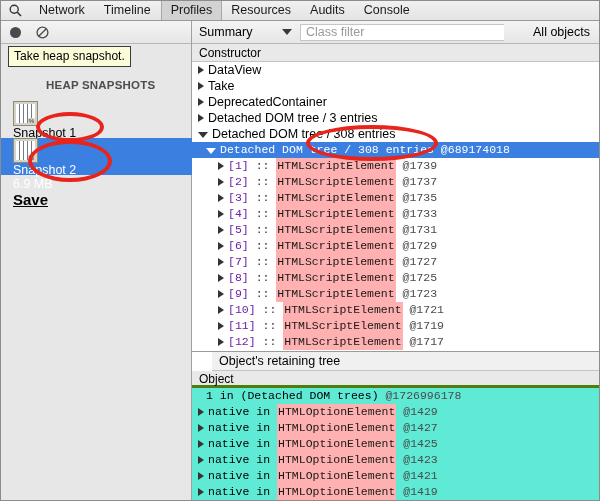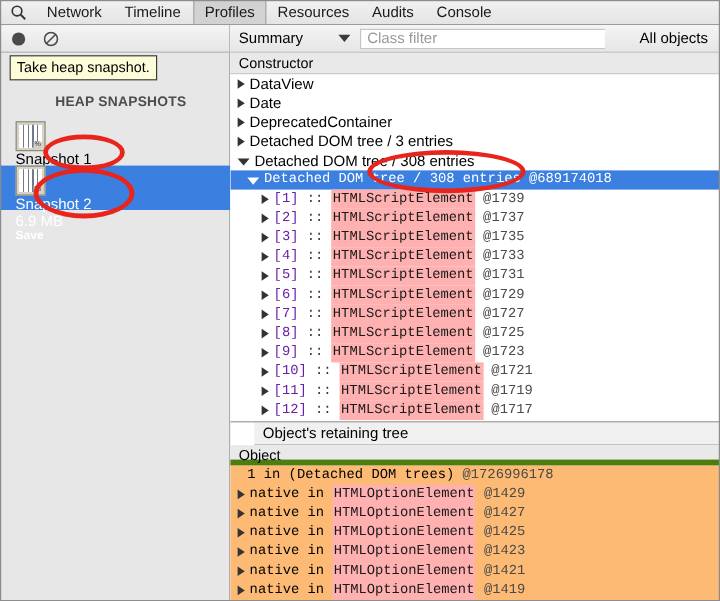--- a/index.html
+++ b/index.html
@@ -162,22 +162,23 @@
     padding: 0 1px;
   }
   .snap-text {
     flex: 1 1 auto;
     min-width: 0;
     line-height: 14px;
   }
   .snap-title { font-size: 12.5px; white-space: nowrap; }
   .snap-size  { font-size: 12.5px; white-space: nowrap; }
   .snap-save {
-    font-size: 10px;
-    color: #ffffff;
+    font-size: 15px;
+    text-decoration: underline;
+    color: #000000;
     white-space: nowrap;
     font-weight: bold;
     flex: 0 0 auto;
   }
 
   
   .right {
     position: absolute;
     left: 192px; top: 0;
     width: 408px; height: 480px;
@@ -308,26 +309,26 @@
     border-bottom: 1px solid #c3c3c3;
     padding-left: 7px;
     font-size: 12.5px;
     box-sizing: border-box;
     margin-left: 20px;
   }
   .ret-colhdr {
     height: 17px;
     line-height: 17px;
     background: #e9e9e9;
-    border-bottom: 5px solid #4d7c0f;
+    border-bottom: 3px solid #4d7c0f;
     padding-left: 7px;
     font-size: 12px;
     box-sizing: border-box;
   }
-  .ret-rows { background:#fdba74; }
+  .ret-rows { background:#5eead4; }
 
   
   .ann {
     position: absolute;
     border: 4px solid #e8241c;
     border-radius: 50%;
     z-index: 60;
     pointer-events: none;
   }
   #ann-size1 { left: 36px;  top: 112px; width: 60px;  height: 22px; }
@@ -439,21 +440,21 @@
       <span>Constructor</span>
     </div>
 
     <div class="tree-panel" id="tree-host">
         <div class="row pad0">
           <span class="disc"></span>
           <span>DataView</span>
         </div>
         <div class="row pad0">
           <span class="disc"></span>
-          <span>Date</span>
+          <span>Take</span>
         </div>
         <div class="row pad0">
           <span class="disc"></span>
           <span>DeprecatedContainer</span>
         </div>
         <div class="row pad0">
           <span class="disc"></span>
           <span>Detached DOM tree / 3 entries</span>
         </div>
         <div class="row pad0">

